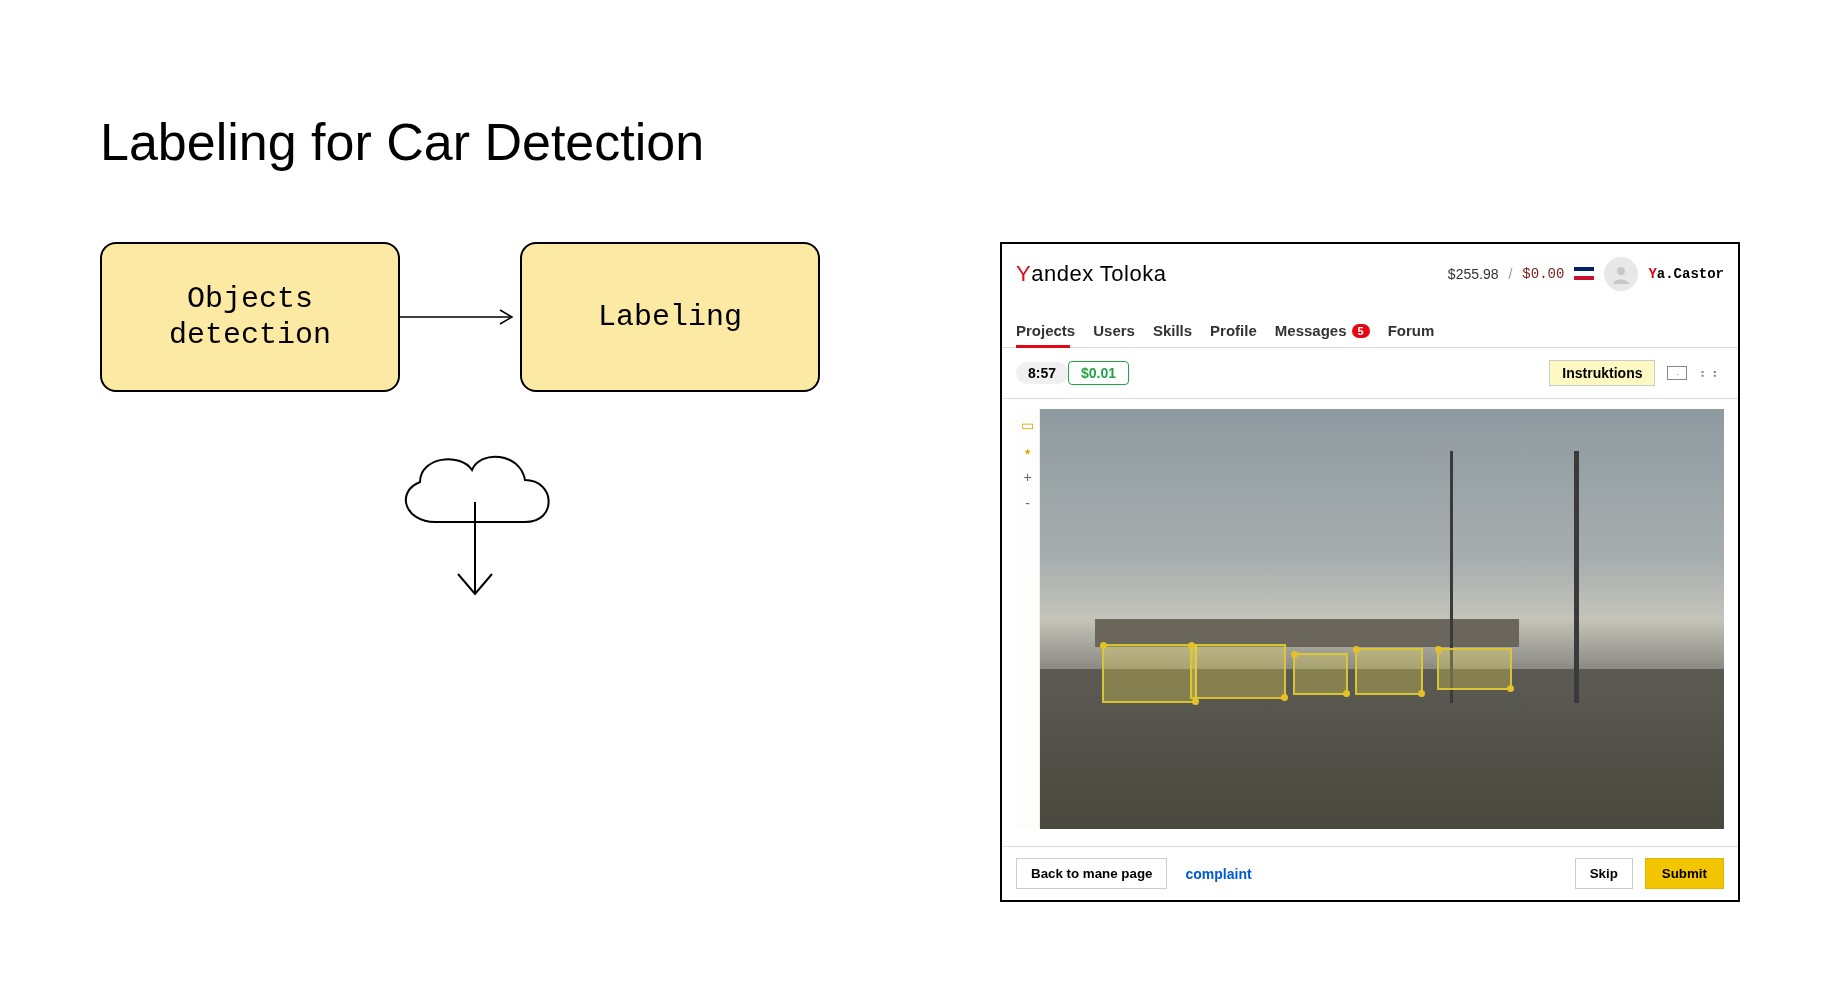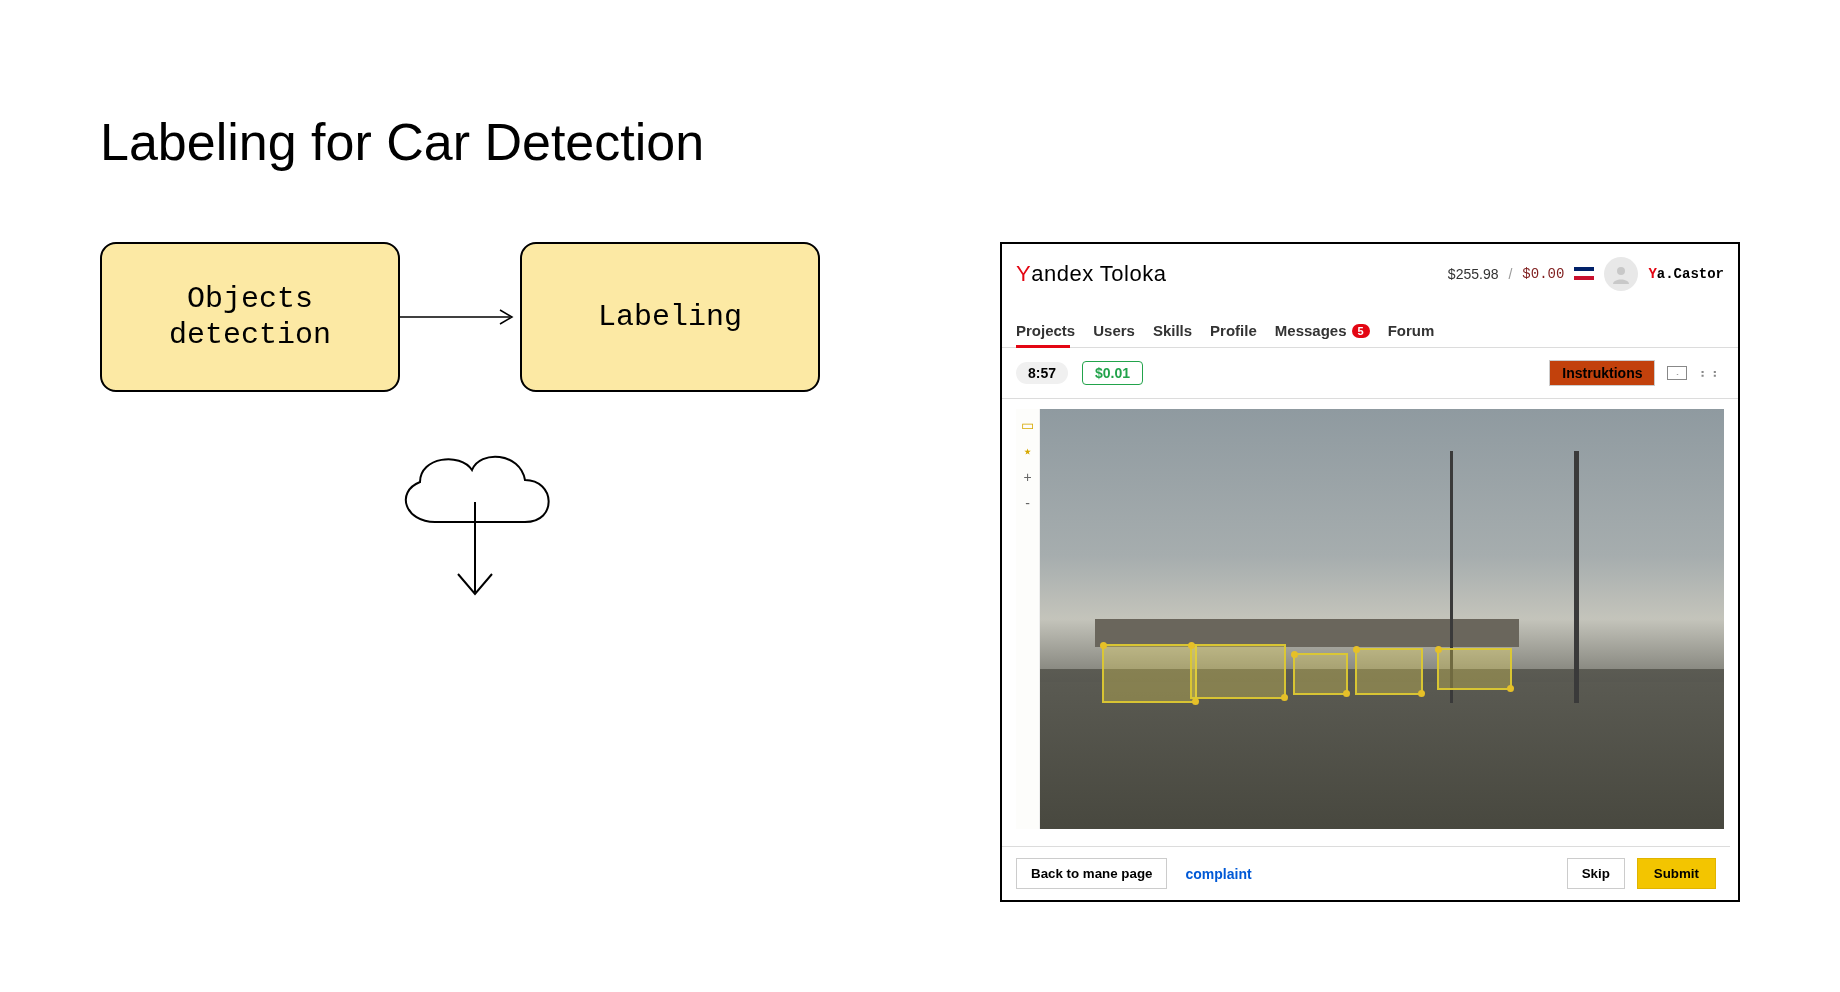--- a/index.html
+++ b/index.html
@@ -137,21 +137,20 @@
     color: #fff;
     border-radius: 8px;
     font-size: 11px;
     padding: 1px 6px;
     font-weight: 700;
   }
   .taskbar {
     display: flex;
     align-items: center;
     padding: 12px 14px;
-    gap: 14px;
     border-bottom: 1px solid #dcdcdc;
     font-size: 14px;
   }
   .timer {
     background: #f0f0f0;
     border-radius: 12px;
     padding: 3px 12px;
     font-weight: 700;
   }
   .price-pill {
@@ -162,21 +161,21 @@
     font-weight: 700;
   }
   .taskbar-right {
     margin-left: auto;
     display: flex;
     align-items: center;
     gap: 12px;
   }
   .instr-btn {
     border: 1px solid #ccc;
-    background: #c2410c;
+    background: #fef9c3;
     padding: 4px 12px;
     font-size: 14px;
     font-weight: 700;
     cursor: pointer;
   }
   .canvas-area {
     position: relative;
     margin: 10px 14px 0 14px;
     height: 420px;
     background: #f7f7f7;
@@ -233,21 +232,21 @@
     position: absolute;
     width: 7px; height: 7px;
     background: #e6c028;
     border-radius: 50%;
   }
   .bbox::before { left: -4px; top: -4px; }
   .bbox::after { right: -4px; bottom: -4px; }
   .footer {
     position: absolute;
     bottom: 0;
-    left: 0; right: 8px;
+    left: 0; right: 0;
     height: 54px;
     display: flex;
     align-items: center;
     padding: 0 14px;
     gap: 18px;
     border-top: 1px solid #dcdcdc;
     font-size: 14px;
   }
   .footer .btn {
     border: 1px solid #ccc;

